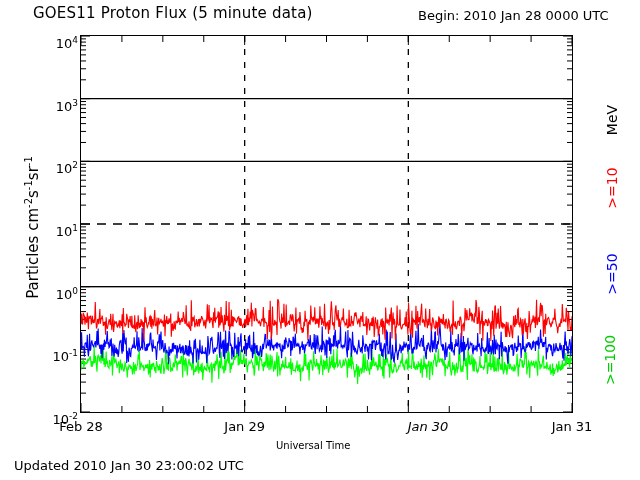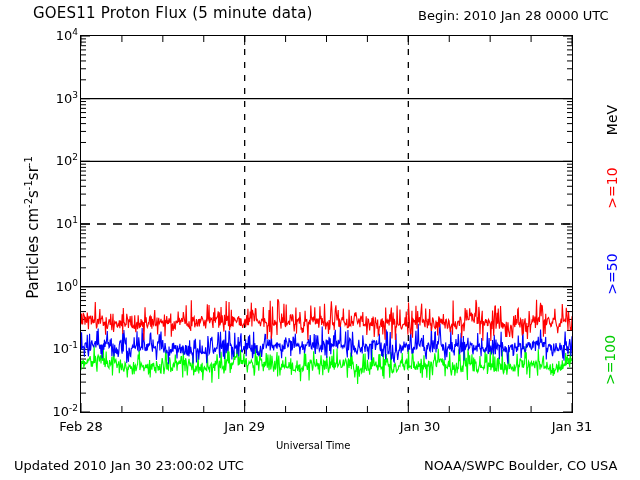--- a/index.html
+++ b/index.html
@@ -18,21 +18,21 @@
   #credit{left:424px;top:458px;font-size:13px;}
   #xlabel{left:276px;top:440px;font-size:10px;}
 
   
   #plot{position:absolute;left:80px;top:35px;width:493px;height:378px;
         border:1px solid #000;box-sizing:border-box;background:#fff;}
   #plot svg{position:absolute;left:0;top:0;}
 
   
   .ylab{position:absolute;right:0;font-size:13px;text-align:right;}
-  #ylabels{position:absolute;left:0px;top:0px;width:78px;height:420px;}
+  #ylabels{position:absolute;left:0px;top:8px;width:78px;height:420px;}
   .ylab sup{font-size:9px;vertical-align:super;}
 
   
   #yaxis-title{
     position:absolute;left:-93px;top:218px;width:250px;
     transform:rotate(-90deg);transform-origin:50% 50%;
     text-align:center;font-size:15px;
   }
   #yaxis-title sup{font-size:10px;vertical-align:super;}
 
@@ -216,25 +216,24 @@
         <polyline points="0.00,334.15 0.57,325.32 1.14,325.33 1.71,327.36 2.29,323.87 2.86,332.09 3.43,325.05 4.00,328.26 4.57,327.02 5.14,327.53 5.72,327.63 6.29,324.18 6.86,325.63 7.43,323.38 8.00,324.04 8.57,322.00 9.15,320.10 9.72,324.48 10.29,330.75 10.86,325.13 11.43,330.80 12.00,325.26 12.58,327.41 13.15,309.53 13.72,326.94 14.29,319.79 14.86,322.89 15.43,329.73 16.00,335.74 16.58,321.17 17.15,319.24 17.72,320.67 18.29,325.54 18.86,322.35 19.43,319.27 20.01,327.51 20.58,319.79 21.15,321.01 21.72,325.03 22.29,309.53 22.86,328.77 23.44,322.24 24.01,331.06 24.58,328.53 25.15,315.49 25.72,328.02 26.29,324.52 26.86,330.68 27.44,331.10 28.01,332.20 28.58,324.09 29.15,326.44 29.72,329.02 30.29,327.48 30.87,320.84 31.44,339.40 32.01,327.94 32.58,313.60 33.15,321.22 33.72,327.49 34.30,324.54 34.87,323.45 35.44,326.61 36.01,331.93 36.58,328.58 37.15,328.67 37.73,325.38 38.30,337.19 38.87,330.64 39.44,323.55 40.01,330.92 40.58,334.16 41.15,327.27 41.73,330.03 42.30,333.86 42.87,335.69 43.44,332.72 44.01,326.50 44.58,327.66 45.16,332.07 45.73,333.46 46.30,341.52 46.87,331.84 47.44,332.77 48.01,329.04 48.59,330.28 49.16,329.56 49.73,332.80 50.30,330.31 50.87,333.03 51.44,338.52 52.02,332.12 52.59,326.05 53.16,338.27 53.73,329.88 54.30,328.88 54.87,335.15 55.44,333.12 56.02,329.67 56.59,328.28 57.16,318.49 57.73,323.32 58.30,313.89 58.87,334.09 59.45,330.95 60.02,326.74 60.59,328.08 61.16,330.82 61.73,329.91 62.30,329.66 62.88,335.20 63.45,332.12 64.02,332.08 64.59,328.53 65.16,331.99 65.73,328.50 66.31,332.50 66.88,327.82 67.45,337.64 68.02,336.62 68.59,324.13 69.16,341.37 69.73,330.77 70.31,327.94 70.88,333.59 71.45,327.27 72.02,330.32 72.59,326.82 73.16,330.88 73.74,335.16 74.31,331.00 74.88,337.11 75.45,325.00 76.02,328.15 76.59,330.22 77.17,334.63 77.74,330.12 78.31,333.94 78.88,327.97 79.45,336.29 80.02,337.60 80.59,328.16 81.17,322.13 81.74,325.55 82.31,329.53 82.88,338.06 83.45,333.83 84.02,330.33 84.60,315.48 85.17,316.47 85.74,333.51 86.31,326.27 86.88,332.99 87.45,333.85 88.03,324.45 88.60,321.45 89.17,325.13 89.74,336.08 90.31,332.11 90.88,332.97 91.46,334.92 92.03,328.39 92.60,327.24 93.17,331.51 93.74,328.26 94.31,318.57 94.88,327.00 95.46,324.77 96.03,334.73 96.60,327.25 97.17,328.00 97.74,326.03 98.31,327.76 98.89,324.39 99.46,327.85 100.03,320.74 100.60,320.56 101.17,328.43 101.74,341.60 102.32,314.79 102.89,329.18 103.46,324.14 104.03,335.34 104.60,322.17 105.17,324.87 105.75,331.35 106.32,339.35 106.89,330.55 107.46,326.28 108.03,322.75 108.60,327.53 109.17,330.11 109.75,326.67 110.32,330.10 110.89,334.08 111.46,329.62 112.03,318.21 112.60,339.36 113.18,335.29 113.75,333.80 114.32,335.88 114.89,329.73 115.46,332.41 116.03,335.35 116.61,327.73 117.18,319.25 117.75,337.40 118.32,331.39 118.89,331.91 119.46,334.60 120.03,328.21 120.61,336.19 121.18,326.66 121.75,344.19 122.32,336.17 122.89,331.46 123.46,330.67 124.04,333.21 124.61,332.44 125.18,334.20 125.75,334.66 126.32,318.64 126.89,329.59 127.47,332.29 128.04,330.71 128.61,336.45 129.18,329.21 129.75,328.52 130.32,327.49 130.90,346.73 131.47,334.01 132.04,327.85 132.61,331.97 133.18,327.30 133.75,335.01 134.32,324.72 134.90,328.65 135.47,327.76 136.04,318.26 136.61,325.61 137.18,330.53 137.75,343.05 138.33,324.69 138.90,327.66 139.47,332.29 140.04,315.73 140.61,324.78 141.18,332.60 141.76,331.52 142.33,330.69 142.90,337.48 143.47,334.11 144.04,315.16 144.61,334.53 145.19,328.46 145.76,323.38 146.33,325.19 146.90,311.29 147.47,327.39 148.04,315.55 148.61,326.18 149.19,337.01 149.76,327.28 150.33,333.31 150.90,326.50 151.47,328.68 152.04,328.20 152.62,325.36 153.19,315.44 153.76,323.99 154.33,320.82 154.90,321.27 155.47,320.89 156.05,313.24 156.62,314.28 157.19,329.45 157.76,320.46 158.33,328.04 158.90,327.42 159.47,313.89 160.05,324.29 160.62,327.91 161.19,324.05 161.76,328.28 162.33,324.40 162.90,317.50 163.48,326.65 164.05,328.76 164.62,323.80 165.19,322.16 165.76,329.96 166.33,336.45 166.91,329.32 167.48,328.97 168.05,325.62 168.62,327.01 169.19,327.10 169.76,326.29 170.34,323.99 170.91,325.96 171.48,327.01 172.05,331.04 172.62,330.28 173.19,339.67 173.76,335.34 174.34,309.53 174.91,321.37 175.48,329.15 176.05,320.38 176.62,327.77 177.19,326.72 177.77,334.70 178.34,326.40 178.91,314.33 179.48,323.32 180.05,324.25 180.62,323.40 181.20,330.37 181.77,328.06 182.34,335.32 182.91,326.00 183.48,331.19 184.05,325.59 184.63,329.75 185.20,317.12 185.77,324.22 186.34,331.77 186.91,318.43 187.48,328.30 188.05,334.18 188.63,325.79 189.20,318.61 189.77,333.39 190.34,330.05 190.91,319.78 191.48,325.56 192.06,330.38 192.63,335.60 193.20,331.63 193.77,324.91 194.34,333.52 194.91,331.51 195.49,322.82 196.06,316.06 196.63,340.58 197.20,326.22 197.77,319.60 198.34,329.42 198.92,339.56 199.49,331.54 200.06,334.02 200.63,327.90 201.20,331.41 201.77,324.26 202.34,330.30 202.92,329.42 203.49,331.76 204.06,330.02 204.63,320.78 205.20,332.00 205.77,330.77 206.35,331.00 206.92,331.93 207.49,331.12 208.06,325.96 208.63,330.31 209.20,332.78 209.78,322.33 210.35,338.85 210.92,329.86 211.49,326.62 212.06,334.35 212.63,334.39 213.20,334.46 213.78,334.05 214.35,335.15 214.92,330.79 215.49,332.16 216.06,324.50 216.63,334.90 217.21,331.60 217.78,328.90 218.35,336.07 218.92,328.35 219.49,345.24 220.06,333.12 220.64,332.70 221.21,331.33 221.78,335.04 222.35,334.18 222.92,326.75 223.49,314.84 224.07,330.31 224.64,317.73 225.21,329.61 225.78,329.97 226.35,334.04 226.92,327.92 227.49,326.30 228.07,344.57 228.64,328.88 229.21,323.61 229.78,326.31 230.35,325.09 230.92,329.19 231.50,334.68 232.07,331.50 232.64,315.23 233.21,325.37 233.78,328.70 234.35,330.29 234.93,329.32 235.50,322.95 236.07,329.05 236.64,328.00 237.21,333.48 237.78,327.37 238.36,338.40 238.93,330.08 239.50,326.54 240.07,319.25 240.64,329.11 241.21,329.56 241.78,339.26 242.36,324.53 242.93,325.46 243.50,333.65 244.07,324.63 244.64,327.01 245.21,333.08 245.79,319.93 246.36,327.76 246.93,332.03 247.50,336.69 248.07,333.39 248.64,320.51 249.22,332.48 249.79,325.57 250.36,329.08 250.93,319.71 251.50,330.50 252.07,331.06 252.64,313.15 253.22,333.75 253.79,326.36 254.36,331.29 254.93,327.82 255.50,327.32 256.07,312.46 256.65,330.72 257.22,329.84 257.79,328.55 258.36,326.59 258.93,323.51 259.50,328.20 260.08,331.50 260.65,331.30 261.22,330.85 261.79,327.34 262.36,323.53 262.93,330.17 263.51,328.05 264.08,324.71 264.65,323.13 265.22,325.14 265.79,329.55 266.36,341.64 266.93,325.97 267.51,322.25 268.08,332.03 268.65,323.52 269.22,329.99 269.79,316.52 270.36,333.17 270.94,319.21 271.51,327.34 272.08,326.64 272.65,332.55 273.22,334.83 273.79,341.38 274.37,334.92 274.94,335.13 275.51,328.11 276.08,332.38 276.65,347.86 277.22,329.91 277.80,332.26 278.37,340.81 278.94,334.13 279.51,333.70 280.08,331.79 280.65,336.86 281.22,335.82 281.80,326.62 282.37,317.79 282.94,336.62 283.51,332.67 284.08,317.52 284.65,332.66 285.23,333.01 285.80,334.87 286.37,323.74 286.94,329.13 287.51,334.60 288.08,332.50 288.66,338.76 289.23,325.86 289.80,332.96 290.37,332.67 290.94,313.35 291.51,330.37 292.08,325.21 292.66,321.34 293.23,329.47 293.80,329.66 294.37,327.81 294.94,325.60 295.51,331.29 296.09,328.81 296.66,334.57 297.23,332.79 297.80,318.27 298.37,331.16 298.94,318.08 299.52,330.53 300.09,332.77 300.66,331.82 301.23,330.46 301.80,340.13 302.37,317.73 302.95,342.64 303.52,323.15 304.09,328.24 304.66,328.79 305.23,318.14 305.80,326.45 306.37,322.30 306.95,327.45 307.52,330.64 308.09,328.08 308.66,341.68 309.23,332.25 309.80,316.14 310.38,331.81 310.95,336.47 311.52,336.79 312.09,334.27 312.66,335.34 313.23,328.05 313.81,329.70 314.38,328.03 314.95,330.90 315.52,335.87 316.09,335.08 316.66,333.55 317.24,333.24 317.81,329.80 318.38,329.70 318.95,330.32 319.52,325.71 320.09,324.68 320.66,327.47 321.24,317.01 321.81,330.57 322.38,327.93 322.95,332.02 323.52,334.25 324.09,327.35 324.67,325.38 325.24,327.51 325.81,322.47 326.38,332.61 326.95,333.50 327.52,313.61 328.10,332.06 328.67,329.86 329.24,330.04 329.81,330.47 330.38,332.85 330.95,324.56 331.53,312.81 332.10,321.22 332.67,331.88 333.24,325.56 333.81,333.20 334.38,331.66 334.95,333.94 335.53,329.20 336.10,330.31 336.67,333.55 337.24,325.41 337.81,330.85 338.38,329.22 338.96,327.38 339.53,337.25 340.10,322.84 340.67,328.30 341.24,341.81 341.81,328.90 342.39,333.48 342.96,319.21 343.53,331.28 344.10,326.91 344.67,333.13 345.24,328.37 345.81,341.75 346.39,328.40 346.96,330.70 347.53,325.33 348.10,325.68 348.67,343.97 349.24,332.49 349.82,326.10 350.39,326.22 350.96,332.90 351.53,339.32 352.10,328.34 352.67,324.58 353.25,324.02 353.82,317.22 354.39,321.49 354.96,329.50 355.53,331.06 356.10,325.11 356.68,325.85 357.25,312.80 357.82,322.26 358.39,326.45 358.96,323.54 359.53,322.96 360.10,323.29 360.68,326.34 361.25,322.27 361.82,328.51 362.39,329.29 362.96,323.27 363.53,327.85 364.11,340.16 364.68,328.23 365.25,331.42 365.82,331.59 366.39,332.41 366.96,328.76 367.54,324.82 368.11,331.02 368.68,316.02 369.25,331.20 369.82,335.89 370.39,339.53 370.97,334.42 371.54,326.28 372.11,333.89 372.68,331.85 373.25,328.55 373.82,339.72 374.39,334.95 374.97,330.23 375.54,326.84 376.11,337.29 376.68,330.90 377.25,333.16 377.82,313.31 378.40,325.33 378.97,318.36 379.54,333.13 380.11,336.14 380.68,332.59 381.25,329.61 381.83,335.92 382.40,329.49 382.97,316.85 383.54,315.78 384.11,327.15 384.68,330.42 385.25,321.76 385.83,332.90 386.40,343.98 386.97,312.74 387.54,318.41 388.11,328.34 388.68,319.21 389.26,328.48 389.83,327.58 390.40,327.60 390.97,318.36 391.54,329.10 392.11,335.29 392.69,321.64 393.26,335.38 393.83,323.20 394.40,327.61 394.97,325.53 395.54,334.70 396.12,333.81 396.69,336.26 397.26,334.97 397.83,331.21 398.40,329.27 398.97,319.99 399.54,331.81 400.12,328.97 400.69,331.40 401.26,331.29 401.83,331.39 402.40,333.02 402.97,330.50 403.55,331.53 404.12,314.51 404.69,326.42 405.26,325.20 405.83,317.74 406.40,338.04 406.98,333.74 407.55,326.57 408.12,329.48 408.69,330.83 409.26,312.81 409.83,334.27 410.41,330.84 410.98,327.24 411.55,331.44 412.12,315.22 412.69,333.41 413.26,335.76 413.83,320.52 414.41,334.81 414.98,333.27 415.55,334.45 416.12,324.56 416.69,322.25 417.26,335.39 417.84,321.26 418.41,327.25 418.98,327.59 419.55,333.64 420.12,328.35 420.69,333.68 421.27,313.93 421.84,333.66 422.41,337.44 422.98,336.45 423.55,325.92 424.12,334.27 424.69,328.85 425.27,329.64 425.84,338.77 426.41,333.73 426.98,327.05 427.55,312.86 428.12,332.55 428.70,332.49 429.27,327.77 429.84,330.12 430.41,332.99 430.98,331.82 431.55,331.20 432.13,335.35 432.70,333.84 433.27,328.43 433.84,335.40 434.41,332.06 434.98,330.84 435.56,328.09 436.13,317.89 436.70,329.73 437.27,340.47 437.84,328.59 438.41,331.17 438.98,322.96 439.56,322.93 440.13,324.73 440.70,324.87 441.27,331.43 441.84,324.21 442.41,331.79 442.99,328.61 443.56,328.07 444.13,310.28 444.70,322.38 445.27,316.18 445.84,338.49 446.42,331.90 446.99,330.87 447.56,325.25 448.13,326.55 448.70,342.09 449.27,328.53 449.85,326.69 450.42,325.56 450.99,330.44 451.56,326.89 452.13,329.18 452.70,324.93 453.27,330.10 453.85,332.09 454.42,326.94 454.99,325.21 455.56,326.97 456.13,333.63 456.70,339.63 457.28,313.28 457.85,325.24 458.42,325.66 458.99,333.57 459.56,328.73 460.13,329.32 460.71,330.75 461.28,327.15 461.85,322.45 462.42,319.70 462.99,332.80 463.56,331.22 464.14,330.36 464.71,331.81 465.28,332.50 465.85,325.93 466.42,329.70 466.99,332.75 467.56,332.57 468.14,333.76 468.71,330.80 469.28,328.28 469.85,338.71 470.42,334.06 470.99,336.81 471.57,327.50 472.14,340.08 472.71,332.04 473.28,338.30 473.85,334.11 474.42,333.94 475.00,332.81 475.57,328.57 476.14,329.29 476.71,336.34 477.28,333.74 477.85,325.01 478.42,333.37 479.00,332.07 479.57,334.68 480.14,328.62 480.71,333.84 481.28,324.33 481.85,332.80 482.43,329.84 483.00,328.13 483.57,329.70 484.14,329.56 484.71,316.90 485.28,329.23 485.86,321.51 486.43,320.80 487.00,326.81 487.57,327.46 488.14,322.67 488.71,331.18 489.29,314.32 489.86,325.21 490.43,324.18 491.00,324.11" fill="none" stroke="#00ff00" stroke-width="1.1" stroke-linejoin="miter" stroke-linecap="butt"></polyline>
         <polyline points="0.00,314.08 0.57,296.35 1.14,312.09 1.71,310.98 2.29,310.41 2.86,311.70 3.43,320.80 4.00,307.43 4.57,306.87 5.14,307.04 5.72,311.88 6.29,298.78 6.86,315.18 7.43,320.32 8.00,312.95 8.57,297.86 9.15,314.75 9.72,313.47 10.29,306.41 10.86,304.29 11.43,308.12 12.00,309.72 12.58,310.67 13.15,308.56 13.72,306.99 14.29,305.12 14.86,311.51 15.43,306.77 16.00,295.03 16.58,309.29 17.15,292.47 17.72,307.47 18.29,309.88 18.86,312.77 19.43,308.68 20.01,318.19 20.58,308.62 21.15,322.22 21.72,309.54 22.29,308.47 22.86,313.83 23.44,303.66 24.01,310.93 24.58,305.44 25.15,308.03 25.72,301.91 26.29,294.95 26.86,308.32 27.44,305.98 28.01,311.66 28.58,310.80 29.15,303.61 29.72,310.18 30.29,302.30 30.87,320.15 31.44,314.39 32.01,307.51 32.58,316.60 33.15,320.43 33.72,308.76 34.30,316.22 34.87,316.66 35.44,311.56 36.01,318.23 36.58,313.29 37.15,320.91 37.73,317.53 38.30,309.16 38.87,305.52 39.44,305.99 40.01,303.90 40.58,314.23 41.15,317.73 41.73,297.03 42.30,315.41 42.87,293.99 43.44,301.25 44.01,306.64 44.58,308.33 45.16,301.59 45.73,327.11 46.30,314.87 46.87,319.13 47.44,325.83 48.01,311.68 48.59,314.13 49.16,320.02 49.73,320.58 50.30,312.56 50.87,312.49 51.44,309.64 52.02,311.43 52.59,311.16 53.16,301.28 53.73,311.63 54.30,312.18 54.87,310.25 55.44,308.91 56.02,295.22 56.59,313.70 57.16,314.61 57.73,301.39 58.30,306.84 58.87,314.37 59.45,313.81 60.02,311.16 60.59,311.25 61.16,291.91 61.73,313.77 62.30,297.28 62.88,303.77 63.45,307.16 64.02,314.60 64.59,311.35 65.16,315.06 65.73,308.01 66.31,314.45 66.88,308.78 67.45,309.89 68.02,307.23 68.59,309.54 69.16,298.15 69.73,296.60 70.31,307.16 70.88,311.20 71.45,315.69 72.02,303.52 72.59,311.22 73.16,311.97 73.74,311.56 74.31,310.04 74.88,314.21 75.45,324.05 76.02,315.07 76.59,306.30 77.17,306.88 77.74,304.83 78.31,298.16 78.88,314.44 79.45,300.94 80.02,295.58 80.59,313.25 81.17,309.61 81.74,304.06 82.31,312.31 82.88,316.55 83.45,313.92 84.02,307.09 84.60,311.49 85.17,317.45 85.74,313.96 86.31,315.71 86.88,316.71 87.45,328.16 88.03,310.54 88.60,319.61 89.17,315.32 89.74,313.08 90.31,316.26 90.88,315.20 91.46,307.23 92.03,315.61 92.60,306.90 93.17,312.57 93.74,309.41 94.31,313.27 94.88,309.06 95.46,314.90 96.03,322.46 96.60,309.52 97.17,316.54 97.74,312.65 98.31,312.71 98.89,307.82 99.46,317.29 100.03,312.18 100.60,310.88 101.17,317.33 101.74,309.43 102.32,310.86 102.89,318.46 103.46,318.19 104.03,314.83 104.60,309.08 105.17,318.44 105.75,309.55 106.32,319.12 106.89,318.86 107.46,309.70 108.03,320.53 108.60,304.36 109.17,317.75 109.75,310.74 110.32,314.86 110.89,317.92 111.46,316.57 112.03,327.41 112.60,314.39 113.18,304.19 113.75,312.68 114.32,302.67 114.89,311.73 115.46,326.51 116.03,315.88 116.61,312.28 117.18,314.27 117.75,323.62 118.32,316.40 118.89,303.89 119.46,316.26 120.03,316.21 120.61,318.05 121.18,309.57 121.75,317.69 122.32,316.20 122.89,316.11 123.46,317.37 124.04,317.50 124.61,311.39 125.18,316.65 125.75,327.10 126.32,318.16 126.89,299.99 127.47,306.66 128.04,318.10 128.61,316.94 129.18,310.78 129.75,302.13 130.32,303.38 130.90,300.86 131.47,308.06 132.04,315.59 132.61,317.60 133.18,313.71 133.75,311.56 134.32,315.83 134.90,313.48 135.47,311.92 136.04,312.34 136.61,306.74 137.18,296.06 137.75,301.06 138.33,316.82 138.90,321.84 139.47,295.74 140.04,309.99 140.61,312.82 141.18,308.04 141.76,304.50 142.33,320.67 142.90,303.54 143.47,323.05 144.04,312.52 144.61,294.61 145.19,317.27 145.76,311.99 146.33,306.86 146.90,315.33 147.47,310.05 148.04,294.74 148.61,296.57 149.19,309.87 149.76,308.18 150.33,309.29 150.90,323.40 151.47,310.77 152.04,315.37 152.62,321.01 153.19,313.71 153.76,296.83 154.33,312.44 154.90,311.09 155.47,309.95 156.05,318.03 156.62,310.36 157.19,301.09 157.76,320.40 158.33,305.89 158.90,310.54 159.47,300.94 160.05,297.28 160.62,315.71 161.19,315.96 161.76,314.14 162.33,313.50 162.90,309.97 163.48,313.63 164.05,311.53 164.62,303.35 165.19,320.31 165.76,306.94 166.33,313.36 166.91,307.20 167.48,300.22 168.05,312.31 168.62,298.74 169.19,311.57 169.76,313.49 170.34,315.54 170.91,308.69 171.48,322.19 172.05,318.45 172.62,295.76 173.19,317.91 173.76,307.18 174.34,311.52 174.91,310.63 175.48,317.28 176.05,308.96 176.62,319.11 177.19,315.22 177.77,319.57 178.34,319.01 178.91,315.54 179.48,309.76 180.05,314.71 180.62,321.04 181.20,314.09 181.77,307.81 182.34,313.25 182.91,308.72 183.48,304.64 184.05,298.41 184.63,298.50 185.20,312.53 185.77,309.15 186.34,309.05 186.91,303.34 187.48,309.39 188.05,308.99 188.63,303.83 189.20,314.49 189.77,309.75 190.34,299.60 190.91,309.19 191.48,312.17 192.06,308.89 192.63,314.39 193.20,310.21 193.77,309.43 194.34,308.79 194.91,310.16 195.49,306.58 196.06,312.77 196.63,307.34 197.20,308.12 197.77,308.77 198.34,311.17 198.92,307.34 199.49,313.97 200.06,313.80 200.63,322.24 201.20,308.52 201.77,315.64 202.34,311.07 202.92,312.25 203.49,303.90 204.06,312.95 204.63,301.43 205.20,304.18 205.77,306.03 206.35,308.81 206.92,310.93 207.49,310.09 208.06,302.01 208.63,306.30 209.20,304.19 209.78,320.10 210.35,305.11 210.92,314.22 211.49,312.37 212.06,300.83 212.63,302.18 213.20,312.04 213.78,305.96 214.35,297.65 214.92,310.71 215.49,307.61 216.06,310.12 216.63,308.00 217.21,309.60 217.78,308.17 218.35,310.78 218.92,318.33 219.49,311.34 220.06,310.39 220.64,310.79 221.21,305.25 221.78,313.89 222.35,310.86 222.92,308.23 223.49,317.21 224.07,313.70 224.64,309.03 225.21,309.58 225.78,309.03 226.35,306.45 226.92,306.09 227.49,303.01 228.07,310.72 228.64,309.21 229.21,298.98 229.78,308.11 230.35,312.79 230.92,313.13 231.50,306.93 232.07,306.73 232.64,311.64 233.21,298.06 233.78,313.58 234.35,318.05 234.93,298.95 235.50,306.20 236.07,313.28 236.64,299.41 237.21,305.76 237.78,309.30 238.36,314.99 238.93,313.67 239.50,311.47 240.07,308.90 240.64,316.24 241.21,290.42 241.78,313.68 242.36,304.78 242.93,307.02 243.50,308.56 244.07,319.35 244.64,312.53 245.21,303.48 245.79,321.97 246.36,304.39 246.93,306.86 247.50,308.40 248.07,300.67 248.64,314.94 249.22,302.39 249.79,318.31 250.36,307.35 250.93,310.09 251.50,308.90 252.07,309.84 252.64,299.32 253.22,310.31 253.79,297.28 254.36,293.79 254.93,310.78 255.50,304.88 256.07,309.73 256.65,312.49 257.22,303.83 257.79,307.71 258.36,307.24 258.93,303.45 259.50,289.26 260.08,310.37 260.65,309.57 261.22,311.76 261.79,309.86 262.36,309.28 262.93,311.53 263.51,310.40 264.08,305.07 264.65,295.42 265.22,310.61 265.79,316.34 266.36,321.48 266.93,294.04 267.51,314.31 268.08,307.76 268.65,302.42 269.22,303.10 269.79,304.65 270.36,320.65 270.94,315.12 271.51,295.87 272.08,306.36 272.65,314.20 273.22,309.42 273.79,316.39 274.37,311.94 274.94,314.60 275.51,316.27 276.08,318.38 276.65,314.18 277.22,309.88 277.80,303.69 278.37,310.77 278.94,312.20 279.51,316.12 280.08,313.41 280.65,310.95 281.22,317.56 281.80,299.37 282.37,306.16 282.94,310.01 283.51,311.08 284.08,315.85 284.65,308.23 285.23,308.43 285.80,309.92 286.37,315.41 286.94,310.50 287.51,323.40 288.08,313.65 288.66,308.27 289.23,308.28 289.80,308.15 290.37,324.33 290.94,304.76 291.51,312.96 292.08,304.75 292.66,305.78 293.23,304.79 293.80,305.52 294.37,313.98 294.94,310.36 295.51,304.36 296.09,308.59 296.66,308.49 297.23,307.67 297.80,307.23 298.37,297.73 298.94,312.68 299.52,315.18 300.09,306.58 300.66,319.89 301.23,312.89 301.80,320.91 302.37,314.61 302.95,310.04 303.52,307.37 304.09,314.01 304.66,323.38 305.23,293.47 305.80,309.81 306.37,295.62 306.95,318.24 307.52,316.08 308.09,316.94 308.66,309.54 309.23,296.05 309.80,316.69 310.38,322.98 310.95,322.19 311.52,308.79 312.09,316.91 312.66,325.12 313.23,326.22 313.81,317.22 314.38,315.89 314.95,297.58 315.52,314.22 316.09,316.62 316.66,323.91 317.24,319.41 317.81,314.20 318.38,314.41 318.95,308.84 319.52,309.70 320.09,317.21 320.66,313.43 321.24,309.63 321.81,314.64 322.38,312.76 322.95,305.63 323.52,310.44 324.09,309.10 324.67,311.50 325.24,307.32 325.81,308.38 326.38,309.61 326.95,315.58 327.52,308.82 328.10,309.02 328.67,313.60 329.24,301.44 329.81,296.74 330.38,308.80 330.95,317.74 331.53,312.60 332.10,317.26 332.67,310.91 333.24,312.58 333.81,313.10 334.38,304.32 334.95,294.70 335.53,313.39 336.10,311.98 336.67,304.48 337.24,287.83 337.81,307.59 338.38,309.67 338.96,310.26 339.53,305.31 340.10,303.93 340.67,301.98 341.24,310.06 341.81,310.20 342.39,299.02 342.96,315.04 343.53,310.71 344.10,314.88 344.67,320.18 345.24,323.14 345.81,309.00 346.39,313.36 346.96,307.41 347.53,307.10 348.10,309.27 348.67,314.73 349.24,315.50 349.82,307.33 350.39,291.10 350.96,310.51 351.53,316.08 352.10,304.37 352.67,310.50 353.25,313.11 353.82,296.43 354.39,296.07 354.96,316.45 355.53,308.32 356.10,312.86 356.68,305.14 357.25,308.50 357.82,302.39 358.39,295.52 358.96,287.70 359.53,299.07 360.10,308.68 360.68,310.03 361.25,309.01 361.82,314.79 362.39,308.34 362.96,312.04 363.53,317.65 364.11,324.16 364.68,306.40 365.25,314.80 365.82,321.21 366.39,313.29 366.96,311.05 367.54,311.57 368.11,308.00 368.68,313.01 369.25,312.68 369.82,294.18 370.39,315.41 370.97,306.13 371.54,311.10 372.11,316.32 372.68,314.33 373.25,319.45 373.82,307.92 374.39,310.90 374.97,303.13 375.54,309.88 376.11,308.42 376.68,310.60 377.25,297.99 377.82,305.93 378.40,318.30 378.97,316.65 379.54,308.42 380.11,296.88 380.68,316.33 381.25,306.32 381.83,315.58 382.40,299.98 382.97,324.78 383.54,305.90 384.11,314.07 384.68,311.95 385.25,308.10 385.83,309.78 386.40,307.11 386.97,301.71 387.54,313.33 388.11,312.29 388.68,311.65 389.26,306.82 389.83,308.22 390.40,308.86 390.97,307.03 391.54,315.37 392.11,318.34 392.69,308.73 393.26,313.66 393.83,312.72 394.40,313.40 394.97,309.47 395.54,312.45 396.12,315.57 396.69,297.01 397.26,310.87 397.83,309.19 398.40,308.20 398.97,312.83 399.54,312.59 400.12,320.19 400.69,302.03 401.26,312.68 401.83,311.09 402.40,314.74 402.97,313.87 403.55,315.99 404.12,315.43 404.69,311.46 405.26,315.14 405.83,308.80 406.40,296.18 406.98,317.12 407.55,317.34 408.12,301.99 408.69,315.78 409.26,313.35 409.83,309.56 410.41,317.49 410.98,316.28 411.55,304.14 412.12,312.11 412.69,318.49 413.26,298.89 413.83,309.55 414.41,318.30 414.98,303.52 415.55,312.16 416.12,313.05 416.69,307.89 417.26,309.13 417.84,309.03 418.41,323.19 418.98,309.04 419.55,311.15 420.12,295.74 420.69,320.44 421.27,306.04 421.84,310.14 422.41,313.23 422.98,315.72 423.55,313.62 424.12,310.00 424.69,316.11 425.27,311.30 425.84,314.61 426.41,323.26 426.98,327.70 427.55,309.06 428.12,316.15 428.70,311.69 429.27,311.07 429.84,309.35 430.41,309.09 430.98,313.94 431.55,308.22 432.13,319.89 432.70,318.57 433.27,311.05 433.84,306.82 434.41,311.62 434.98,311.42 435.56,315.86 436.13,310.22 436.70,314.53 437.27,299.54 437.84,310.78 438.41,308.30 438.98,307.50 439.56,307.85 440.13,322.07 440.70,312.69 441.27,312.87 441.84,288.99 442.41,313.22 442.99,310.27 443.56,315.02 444.13,315.79 444.70,314.86 445.27,307.50 445.84,311.24 446.42,310.69 446.99,306.35 447.56,308.12 448.13,306.02 448.70,311.40 449.27,307.36 449.85,312.00 450.42,313.41 450.99,312.54 451.56,305.61 452.13,311.58 452.70,305.54 453.27,306.51 453.85,306.67 454.42,315.01 454.99,304.99 455.56,308.31 456.13,304.59 456.70,309.41 457.28,300.88 457.85,313.16 458.42,307.55 458.99,306.19 459.56,293.59 460.13,306.66 460.71,302.91 461.28,308.45 461.85,311.26 462.42,306.16 462.99,311.02 463.56,305.99 464.14,307.84 464.71,300.91 465.28,323.45 465.85,311.90 466.42,316.05 466.99,312.47 467.56,308.76 468.14,308.30 468.71,309.78 469.28,308.39 469.85,314.44 470.42,309.35 470.99,317.51 471.57,320.09 472.14,316.46 472.71,307.57 473.28,313.72 473.85,315.41 474.42,313.04 475.00,307.02 475.57,310.60 476.14,314.74 476.71,312.65 477.28,314.60 477.85,314.28 478.42,311.61 479.00,306.82 479.57,314.14 480.14,308.94 480.71,311.97 481.28,316.46 481.85,322.33 482.43,309.05 483.00,324.70 483.57,306.56 484.14,295.57 484.71,309.36 485.28,305.16 485.86,314.86 486.43,310.34 487.00,318.54 487.57,312.24 488.14,308.01 488.71,303.08 489.29,307.87 489.86,320.33 490.43,313.04 491.00,300.23" fill="none" stroke="#0000ff" stroke-width="1.1" stroke-linejoin="miter" stroke-linecap="butt"></polyline>
         <polyline points="0.00,287.71 0.57,277.46 1.14,288.03 1.71,287.77 2.29,276.98 2.86,278.72 3.43,280.43 4.00,288.68 4.57,280.84 5.14,285.47 5.72,286.70 6.29,276.62 6.86,283.37 7.43,293.32 8.00,279.99 8.57,282.17 9.15,282.10 9.72,279.54 10.29,288.34 10.86,284.89 11.43,279.77 12.00,287.30 12.58,283.61 13.15,286.94 13.72,282.52 14.29,266.04 14.86,284.78 15.43,291.81 16.00,291.05 16.58,283.37 17.15,283.27 17.72,288.18 18.29,281.71 18.86,272.92 19.43,287.70 20.01,282.63 20.58,282.71 21.15,279.58 21.72,283.04 22.29,289.93 22.86,286.06 23.44,287.97 24.01,285.56 24.58,298.77 25.15,281.28 25.72,290.11 26.29,292.77 26.86,290.15 27.44,287.01 28.01,283.74 28.58,283.67 29.15,289.05 29.72,277.68 30.29,287.86 30.87,294.26 31.44,287.02 32.01,277.82 32.58,295.97 33.15,290.54 33.72,285.53 34.30,286.29 34.87,287.32 35.44,285.45 36.01,290.60 36.58,291.07 37.15,288.42 37.73,290.06 38.30,284.19 38.87,292.26 39.44,284.59 40.01,287.16 40.58,290.09 41.15,278.23 41.73,297.76 42.30,272.02 42.87,286.02 43.44,286.93 44.01,290.61 44.58,288.30 45.16,288.54 45.73,277.76 46.30,281.24 46.87,284.40 47.44,292.06 48.01,283.33 48.59,286.02 49.16,280.11 49.73,288.62 50.30,289.79 50.87,279.77 51.44,291.44 52.02,291.05 52.59,289.81 53.16,293.02 53.73,279.17 54.30,292.06 54.87,296.18 55.44,287.79 56.02,286.00 56.59,293.14 57.16,279.25 57.73,287.09 58.30,292.10 58.87,286.86 59.45,291.14 60.02,283.12 60.59,289.48 61.16,284.66 61.73,291.20 62.30,285.90 62.88,304.22 63.45,288.35 64.02,271.16 64.59,286.78 65.16,281.31 65.73,289.04 66.31,291.42 66.88,289.88 67.45,286.96 68.02,287.62 68.59,280.83 69.16,279.96 69.73,290.77 70.31,280.16 70.88,292.74 71.45,282.93 72.02,287.96 72.59,289.14 73.16,281.65 73.74,273.92 74.31,288.96 74.88,289.63 75.45,288.26 76.02,281.57 76.59,298.40 77.17,287.07 77.74,281.82 78.31,287.66 78.88,286.35 79.45,285.33 80.02,282.78 80.59,287.21 81.17,285.68 81.74,285.16 82.31,290.15 82.88,289.82 83.45,278.53 84.02,300.21 84.60,285.07 85.17,285.91 85.74,280.02 86.31,288.09 86.88,284.24 87.45,287.98 88.03,282.35 88.60,285.91 89.17,286.00 89.74,277.61 90.31,300.76 90.88,288.99 91.46,288.26 92.03,294.84 92.60,291.70 93.17,285.25 93.74,292.45 94.31,292.94 94.88,285.25 95.46,285.11 96.03,286.85 96.60,286.63 97.17,275.57 97.74,285.99 98.31,281.72 98.89,288.98 99.46,283.70 100.03,286.44 100.60,282.51 101.17,282.81 101.74,285.94 102.32,275.96 102.89,280.33 103.46,283.69 104.03,287.96 104.60,286.46 105.17,269.23 105.75,288.68 106.32,287.95 106.89,290.25 107.46,290.71 108.03,285.24 108.60,291.97 109.17,291.29 109.75,294.93 110.32,264.30 110.89,290.23 111.46,281.19 112.03,285.39 112.60,281.85 113.18,280.71 113.75,291.24 114.32,289.01 114.89,286.94 115.46,282.96 116.03,289.74 116.61,289.97 117.18,284.52 117.75,283.13 118.32,290.52 118.89,282.88 119.46,285.82 120.03,284.10 120.61,280.09 121.18,281.69 121.75,283.28 122.32,285.24 122.89,290.10 123.46,286.98 124.04,283.75 124.61,292.50 125.18,286.87 125.75,281.77 126.32,268.32 126.89,285.50 127.47,282.51 128.04,269.01 128.61,287.13 129.18,285.46 129.75,282.20 130.32,283.23 130.90,282.34 131.47,287.99 132.04,292.04 132.61,276.35 133.18,285.03 133.75,271.78 134.32,286.80 134.90,282.03 135.47,282.52 136.04,281.29 136.61,280.30 137.18,275.38 137.75,291.69 138.33,276.20 138.90,289.37 139.47,287.16 140.04,271.09 140.61,286.79 141.18,279.28 141.76,285.56 142.33,289.54 142.90,295.59 143.47,278.84 144.04,288.96 144.61,286.96 145.19,264.95 145.76,284.93 146.33,282.75 146.90,279.84 147.47,290.26 148.04,266.02 148.61,294.18 149.19,288.94 149.76,289.92 150.33,273.82 150.90,289.95 151.47,280.26 152.04,290.73 152.62,280.97 153.19,284.05 153.76,282.72 154.33,283.97 154.90,284.77 155.47,286.28 156.05,285.35 156.62,281.88 157.19,282.04 157.76,280.16 158.33,289.28 158.90,282.09 159.47,289.95 160.05,282.58 160.62,289.20 161.19,289.49 161.76,291.82 162.33,287.58 162.90,289.17 163.48,285.09 164.05,282.91 164.62,290.91 165.19,285.29 165.76,279.10 166.33,289.25 166.91,272.65 167.48,289.33 168.05,281.74 168.62,285.83 169.19,275.55 169.76,282.33 170.34,266.64 170.91,290.47 171.48,273.80 172.05,277.94 172.62,277.95 173.19,285.18 173.76,283.71 174.34,272.63 174.91,272.88 175.48,284.20 176.05,283.36 176.62,284.28 177.19,286.57 177.77,287.14 178.34,285.29 178.91,286.63 179.48,290.22 180.05,286.51 180.62,283.21 181.20,283.50 181.77,284.53 182.34,270.92 182.91,290.85 183.48,282.17 184.05,285.42 184.63,286.61 185.20,286.42 185.77,287.69 186.34,303.04 186.91,289.83 187.48,289.74 188.05,273.96 188.63,296.03 189.20,264.70 189.77,289.06 190.34,302.66 190.91,296.52 191.48,270.53 192.06,287.55 192.63,289.15 193.20,289.12 193.77,283.94 194.34,288.66 194.91,285.68 195.49,288.60 196.06,298.99 196.63,263.68 197.20,263.68 197.77,266.16 198.34,281.96 198.92,285.84 199.49,286.84 200.06,292.60 200.63,277.50 201.20,286.94 201.77,281.43 202.34,286.75 202.92,267.88 203.49,284.01 204.06,289.36 204.63,291.00 205.20,268.63 205.77,289.58 206.35,287.39 206.92,287.56 207.49,285.43 208.06,285.17 208.63,288.92 209.20,279.20 209.78,278.80 210.35,282.82 210.92,285.51 211.49,278.34 212.06,280.68 212.63,288.05 213.20,295.43 213.78,288.30 214.35,288.11 214.92,271.56 215.49,297.61 216.06,283.34 216.63,284.70 217.21,283.31 217.78,282.52 218.35,287.63 218.92,276.13 219.49,282.81 220.06,292.72 220.64,292.14 221.21,296.94 221.78,291.96 222.35,296.34 222.92,285.84 223.49,290.22 224.07,274.77 224.64,285.58 225.21,283.57 225.78,283.40 226.35,291.17 226.92,303.92 227.49,285.76 228.07,287.99 228.64,283.78 229.21,288.65 229.78,269.47 230.35,279.85 230.92,284.45 231.50,281.20 232.07,286.26 232.64,280.45 233.21,284.44 233.78,271.16 234.35,288.27 234.93,286.48 235.50,282.64 236.07,287.83 236.64,283.77 237.21,282.53 237.78,291.80 238.36,286.12 238.93,270.30 239.50,283.18 240.07,279.86 240.64,288.99 241.21,281.98 241.78,287.16 242.36,285.37 242.93,290.14 243.50,267.77 244.07,283.77 244.64,293.40 245.21,288.01 245.79,289.14 246.36,285.52 246.93,288.11 247.50,298.02 248.07,284.06 248.64,293.82 249.22,286.92 249.79,274.07 250.36,265.41 250.93,273.97 251.50,288.23 252.07,288.86 252.64,286.33 253.22,294.09 253.79,283.38 254.36,272.77 254.93,269.36 255.50,278.79 256.07,284.40 256.65,279.67 257.22,274.01 257.79,290.71 258.36,282.61 258.93,291.14 259.50,289.30 260.08,284.30 260.65,283.26 261.22,281.10 261.79,284.38 262.36,272.46 262.93,285.95 263.51,285.96 264.08,289.13 264.65,287.74 265.22,288.30 265.79,282.90 266.36,291.59 266.93,291.60 267.51,291.09 268.08,273.88 268.65,289.60 269.22,288.98 269.79,289.79 270.36,279.70 270.94,287.34 271.51,285.16 272.08,289.99 272.65,286.64 273.22,281.11 273.79,276.93 274.37,280.08 274.94,276.20 275.51,280.55 276.08,284.59 276.65,287.57 277.22,286.59 277.80,282.49 278.37,284.60 278.94,291.32 279.51,281.80 280.08,279.74 280.65,282.51 281.22,285.91 281.80,276.09 282.37,289.99 282.94,288.34 283.51,288.60 284.08,290.44 284.65,287.48 285.23,280.33 285.80,298.97 286.37,291.23 286.94,283.04 287.51,283.37 288.08,288.22 288.66,294.46 289.23,287.41 289.80,286.71 290.37,289.92 290.94,282.11 291.51,290.29 292.08,280.62 292.66,285.13 293.23,300.93 293.80,292.08 294.37,281.19 294.94,286.38 295.51,287.55 296.09,292.76 296.66,283.62 297.23,299.18 297.80,298.13 298.37,290.71 298.94,290.91 299.52,287.50 300.09,283.27 300.66,290.99 301.23,282.28 301.80,298.47 302.37,284.86 302.95,287.04 303.52,293.32 304.09,303.77 304.66,271.53 305.23,285.80 305.80,284.72 306.37,287.62 306.95,283.73 307.52,284.83 308.09,289.40 308.66,278.32 309.23,285.76 309.80,276.80 310.38,271.56 310.95,302.37 311.52,285.48 312.09,276.43 312.66,288.62 313.23,282.88 313.81,285.48 314.38,303.87 314.95,290.17 315.52,291.50 316.09,269.58 316.66,287.29 317.24,289.14 317.81,289.27 318.38,288.84 318.95,273.64 319.52,289.21 320.09,292.26 320.66,292.94 321.24,291.31 321.81,288.52 322.38,288.23 322.95,288.71 323.52,287.93 324.09,281.29 324.67,290.45 325.24,275.47 325.81,289.60 326.38,289.19 326.95,298.77 327.52,266.55 328.10,278.88 328.67,288.19 329.24,296.19 329.81,298.34 330.38,290.46 330.95,274.73 331.53,301.82 332.10,283.12 332.67,284.00 333.24,286.45 333.81,284.06 334.38,288.91 334.95,269.87 335.53,285.87 336.10,292.81 336.67,275.07 337.24,285.87 337.81,285.64 338.38,281.02 338.96,289.36 339.53,281.73 340.10,274.30 340.67,267.67 341.24,285.87 341.81,286.31 342.39,283.75 342.96,284.39 343.53,289.37 344.10,291.14 344.67,272.56 345.24,284.23 345.81,286.22 346.39,292.13 346.96,282.82 347.53,289.55 348.10,284.65 348.67,272.92 349.24,289.53 349.82,286.85 350.39,294.84 350.96,291.39 351.53,281.43 352.10,282.88 352.67,286.53 353.25,290.77 353.82,291.66 354.39,293.19 354.96,284.65 355.53,291.69 356.10,285.95 356.68,299.58 357.25,287.03 357.82,280.27 358.39,291.15 358.96,282.89 359.53,283.97 360.10,287.12 360.68,282.73 361.25,288.27 361.82,286.54 362.39,278.12 362.96,289.23 363.53,285.88 364.11,292.54 364.68,283.84 365.25,283.38 365.82,287.44 366.39,292.22 366.96,291.63 367.54,283.78 368.11,285.01 368.68,291.02 369.25,296.18 369.82,291.45 370.39,289.41 370.97,287.78 371.54,298.82 372.11,264.51 372.68,289.48 373.25,287.69 373.82,291.18 374.39,285.22 374.97,292.64 375.54,292.75 376.11,289.54 376.68,285.81 377.25,285.06 377.82,285.78 378.40,289.88 378.97,281.27 379.54,281.18 380.11,284.58 380.68,301.83 381.25,290.18 381.83,288.68 382.40,287.70 382.97,295.22 383.54,289.08 384.11,271.94 384.68,278.82 385.25,284.59 385.83,273.87 386.40,279.88 386.97,283.70 387.54,283.63 388.11,283.43 388.68,272.23 389.26,279.62 389.83,279.68 390.40,276.51 390.97,285.54 391.54,277.83 392.11,283.14 392.69,284.90 393.26,286.67 393.83,276.84 394.40,280.79 394.97,263.94 395.54,267.35 396.12,287.95 396.69,281.31 397.26,287.61 397.83,270.91 398.40,276.76 398.97,298.12 399.54,284.65 400.12,288.11 400.69,280.64 401.26,274.84 401.83,304.79 402.40,285.18 402.97,287.98 403.55,289.55 404.12,285.09 404.69,283.04 405.26,286.82 405.83,283.80 406.40,289.58 406.98,289.52 407.55,283.58 408.12,284.77 408.69,286.55 409.26,288.05 409.83,305.03 410.41,285.18 410.98,293.10 411.55,274.50 412.12,283.67 412.69,299.68 413.26,285.68 413.83,270.70 414.41,269.46 414.98,292.74 415.55,287.79 416.12,276.68 416.69,287.76 417.26,272.40 417.84,285.50 418.41,292.72 418.98,289.49 419.55,269.99 420.12,283.14 420.69,291.39 421.27,286.42 421.84,292.74 422.41,287.38 422.98,289.62 423.55,288.03 424.12,291.69 424.69,300.96 425.27,285.77 425.84,300.98 426.41,292.42 426.98,286.18 427.55,294.83 428.12,296.99 428.70,300.84 429.27,292.90 429.84,288.85 430.41,290.39 430.98,298.38 431.55,302.12 432.13,289.34 432.70,279.91 433.27,288.66 433.84,291.06 434.41,279.09 434.98,289.07 435.56,283.09 436.13,287.45 436.70,273.37 437.27,272.49 437.84,289.04 438.41,287.70 438.98,291.54 439.56,282.96 440.13,284.16 440.70,291.26 441.27,299.54 441.84,282.92 442.41,297.78 442.99,288.82 443.56,285.42 444.13,282.29 444.70,295.10 445.27,295.54 445.84,286.91 446.42,302.90 446.99,290.41 447.56,290.37 448.13,275.06 448.70,283.59 449.27,296.72 449.85,288.58 450.42,288.02 450.99,284.31 451.56,285.32 452.13,279.40 452.70,284.34 453.27,286.49 453.85,280.65 454.42,291.95 454.99,283.29 455.56,263.68 456.13,289.02 456.70,287.36 457.28,282.22 457.85,281.54 458.42,286.01 458.99,272.37 459.56,266.80 460.13,280.22 460.71,269.48 461.28,269.83 461.85,277.86 462.42,300.83 462.99,285.80 463.56,283.48 464.14,298.03 464.71,277.83 465.28,289.18 465.85,287.40 466.42,282.89 466.99,282.21 467.56,281.64 468.14,283.51 468.71,287.89 469.28,287.60 469.85,290.58 470.42,289.98 470.99,285.47 471.57,287.61 472.14,282.32 472.71,282.22 473.28,283.75 473.85,272.86 474.42,283.07 475.00,286.57 475.57,289.88 476.14,290.90 476.71,297.18 477.28,291.57 477.85,290.23 478.42,287.45 479.00,291.01 479.57,286.08 480.14,282.67 480.71,287.27 481.28,268.00 481.85,277.67 482.43,285.19 483.00,285.17 483.57,284.44 484.14,282.67 484.71,286.11 485.28,271.78 485.86,276.86 486.43,285.07 487.00,294.54 487.57,275.96 488.14,284.19 488.71,285.50 489.29,293.14 489.86,292.21 490.43,294.29 491.00,280.26" fill="none" stroke="#ff0000" stroke-width="1.1" stroke-linejoin="miter" stroke-linecap="butt"></polyline>
         <line x1="0" y1="250.66666666666666" x2="491" y2="250.66666666666666" stroke="#000" stroke-width="1"></line>
       </svg>
   </div>
 
   <div id="xlabels">
       <div class="xlab" style="left: 51px;">Feb 28</div>
       <div class="xlab" style="left: 214.667px;">Jan 29</div>
-      <div class="xlab" style="left: 390px;">Jan 30</div>
+      <div class="xlab" style="left: 398px; font-style: italic;">Jan 30</div>
       <div class="xlab" style="left: 542px;">Jan 31</div>
     </div>
   <div class="txt" id="xlabel">Universal Time</div>
 
   <div class="rleg" id="leg-mev">MeV</div>
   <div class="rleg" id="leg-10">&gt;=10</div>
   <div class="rleg" id="leg-50">&gt;=50</div>
   <div class="rleg" id="leg-100">&gt;=100</div>
 
   <div class="txt" id="updated">Updated 2010 Jan 30 23:00:02 UTC</div>
-  <div class="txt" id="credit">NOAA/SWPC Boulder, CO USA</div>
 </div>
 
 </body></html>

